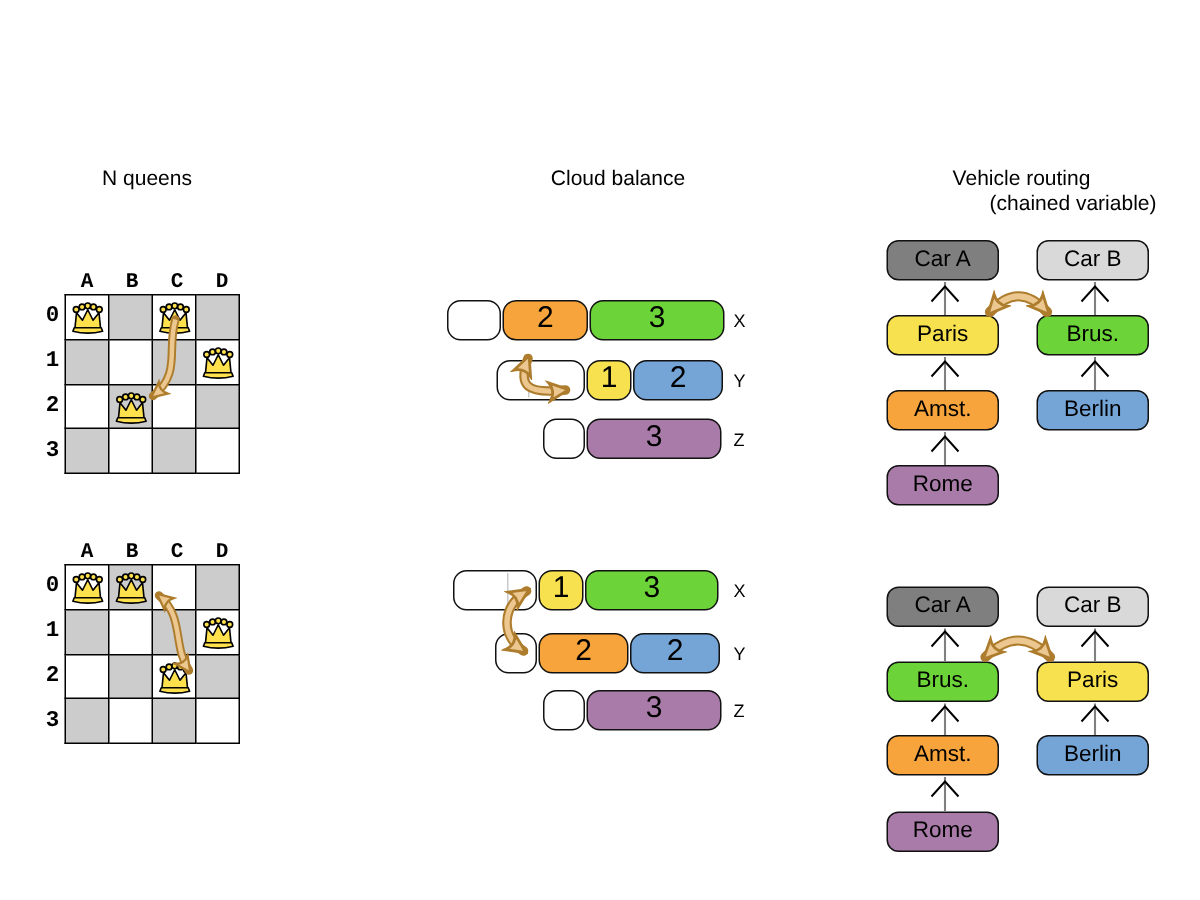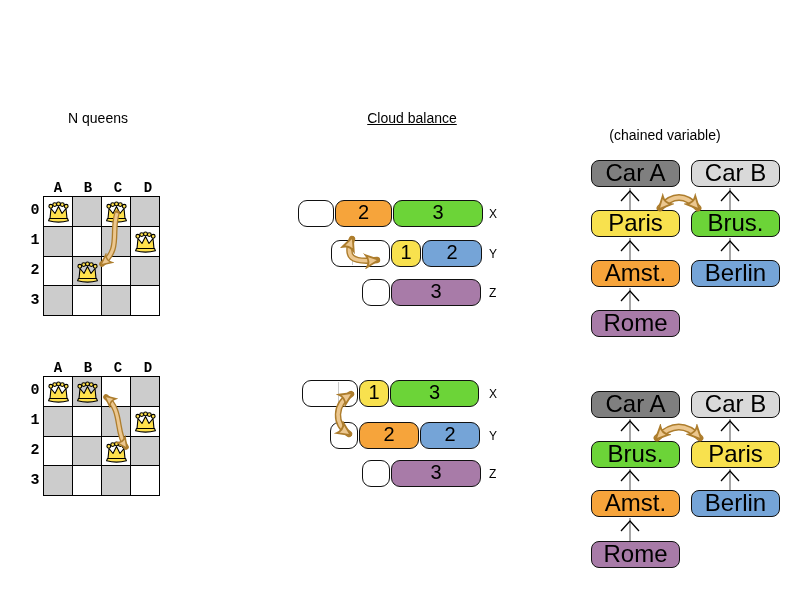--- a/index.html
+++ b/index.html
@@ -23,33 +23,34 @@
   table.board td{width:28px;height:28px;padding:0;border:1px solid #000;text-align:center;vertical-align:middle;}
   td.g{background:#cccccc;} td.w{background:#ffffff;}
   td svg{display:block;margin:2px auto 0 auto;}
   
   .crow{display:flex;height:27px;}
   .seg{height:27px;border:1.5px solid #111;border-radius:9px;box-sizing:border-box;
        text-align:center;font-size:20px;line-height:23px;margin-right:1px;background:#fff;}
   .rowlab{font-size:12px;}
   .ghost{width:1px;background:#c9c9c9;}
   
-  .node{width:89px;height:27px;border:1.5px solid #111;border-radius:8px;box-sizing:border-box;
-        text-align:center;font-size:24px;line-height:23px;background:#eee;}
+  .node{width:75px;height:27px;border:1.5px solid #111;border-radius:8px;box-sizing:border-box;
+        text-align:center;font-size:15px;line-height:23px;background:#eee;}
   svg.overlay{position:absolute;left:0;top:0;pointer-events:none;}
 </style>
 </head>
 <body>
 
 <div class="canvas">
 
 
   <div class="abs colhdr" style="left:28px;width:140px;">N queens</div>
-  <div class="abs colhdr" style="left:332px;width:160px;text-decoration:underline;">Cloud balance</div>
-  <div class="abs colhdr2" style="left:575px;width:180px;">(chained variable)</div>
+  <div class="abs colhdr" style="left:332px;width:160px;">Cloud balance</div>
+  <div class="abs colhdr" style="left:591px;width:180px;">Vehicle routing</div>
+  <div class="abs colhdr2" style="left:591px;width:180px;text-align:right;">(chained variable)</div>
 
   <div class="abs board-wrap" style="left:27px;top:180px;">
     <div class="col-labels">
       <span>A</span>
       <span>B</span>
       <span>C</span>
       <span>D</span>
     </div>
     <div class="board-flex">
       <div class="row-labels">

